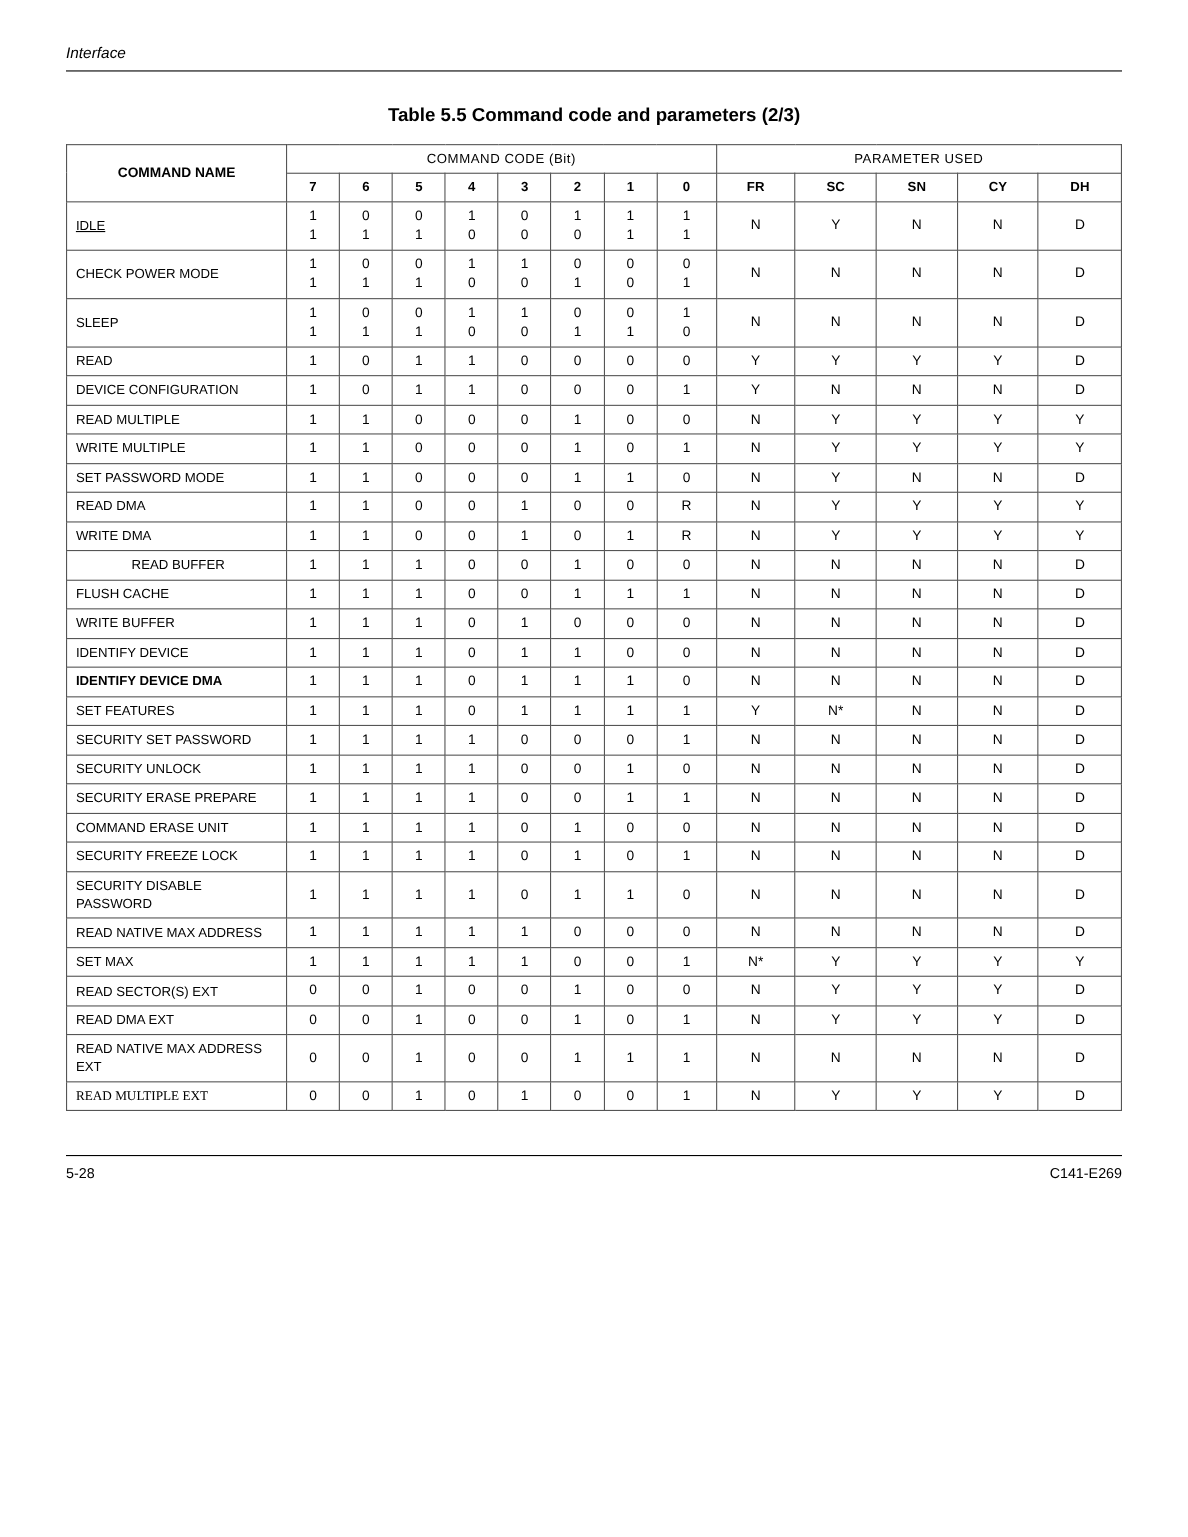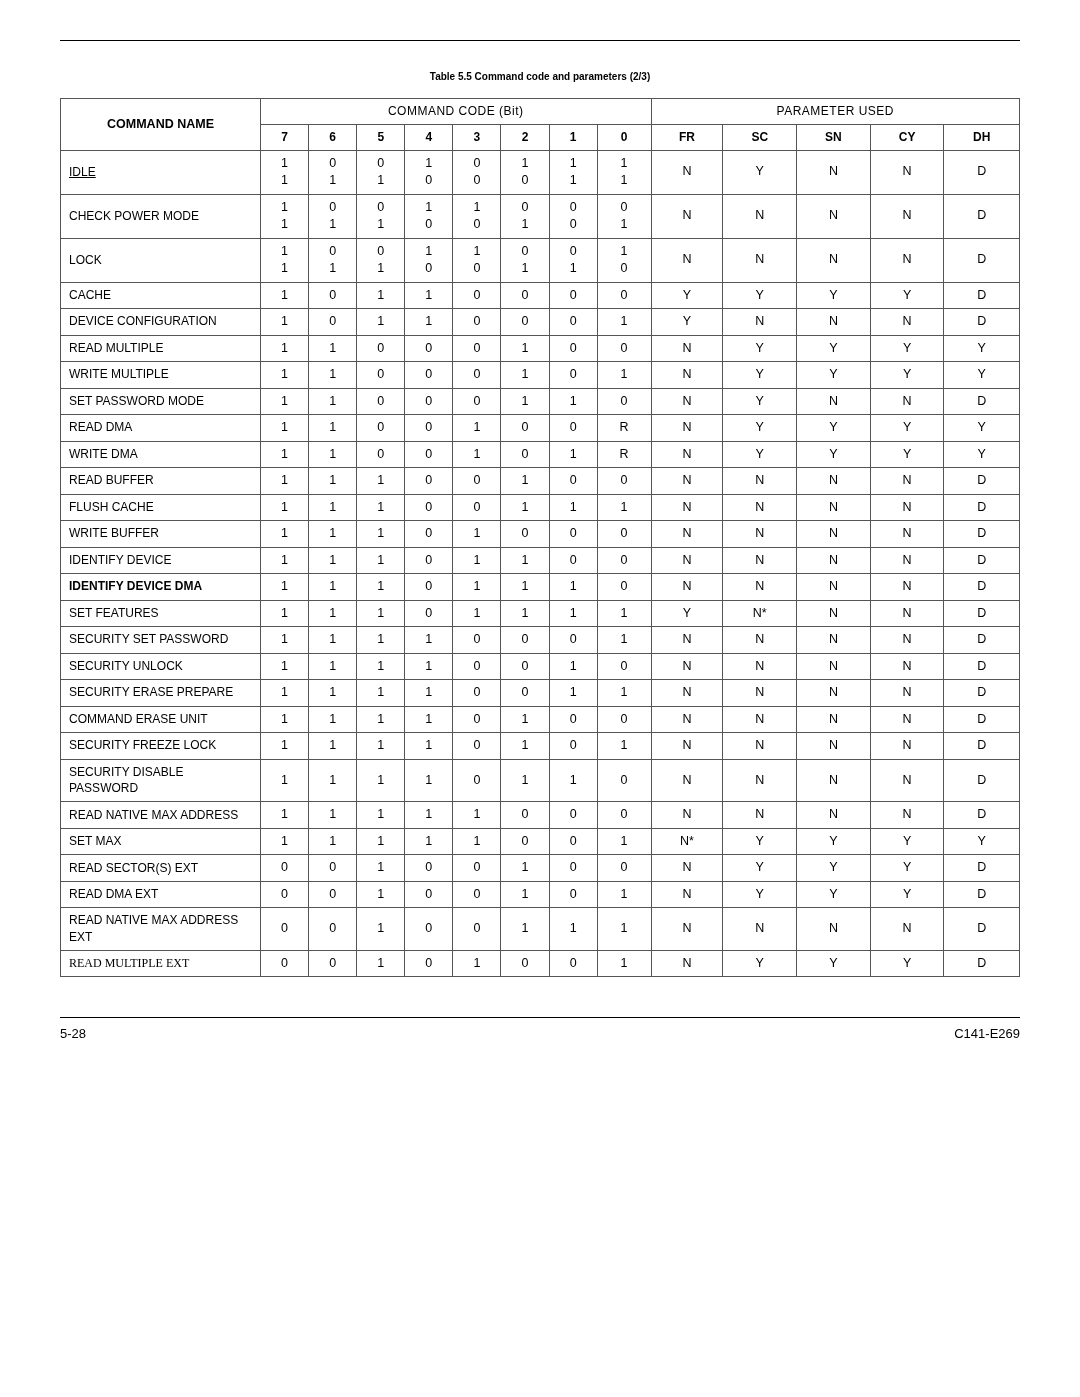--- a/index.html
+++ b/index.html
@@ -18,21 +18,21 @@
       margin-bottom: 8px;
     }
     .header-divider {
       border: none;
       border-top: 1px solid #000;
       margin-bottom: 30px;
     }
     .table-title {
       text-align: center;
       font-weight: bold;
-      font-size: 10px;
+      font-size: 17px;
       margin-bottom: 16px;
     }
     table {
       border-collapse: collapse;
       width: 100%;
       font-size: 12.5px;
     }
     th, td {
       border: 1px solid #555;
       text-align: center;
@@ -60,20 +60,21 @@
       border-top: 1px solid #000;
       padding-top: 8px;
       font-size: 13px;
       text-align: center;
     }
   </style>
 </head>
 <body>
 
 <div>
+  <div class="page-header">Interface</div>
   <hr class="header-divider">
 </div>
 
 <div class="table-title">Table 5.5  Command code and parameters (2/3)</div>
 
 <table>
   <thead>
     <tr>
       <th rowspan="2" style="width:200px;margin-left:48px;">COMMAND NAME</th>
       <th colspan="8" class="group-header">COMMAND CODE (Bit)</th>
@@ -138,45 +139,45 @@
 0</td>
         <td style="white-space: pre; line-height: 1.4;">0
 1</td>
         <td>N</td>
         <td>N</td>
         <td>N</td>
         <td>N</td>
         <td>D</td>
       </tr>
       <tr>
-        <td class="cmd-name" style="white-space: pre-wrap;">LOCK</td>
-        <td style="white-space: pre; line-height: 1.4;">1
-1</td>
-        <td style="white-space: pre; line-height: 1.4;">0
-1</td>
-        <td style="white-space: pre; line-height: 1.4;">0
-1</td>
-        <td style="white-space: pre; line-height: 1.4;">1
-0</td>
-        <td style="white-space: pre; line-height: 1.4;">1
-0</td>
-        <td style="white-space: pre; line-height: 1.4;">0
-1</td>
-        <td style="white-space: pre; line-height: 1.4;">0
-1</td>
-        <td style="white-space: pre; line-height: 1.4;">1
-0</td>
-        <td>N</td>
-        <td>N</td>
-        <td>N</td>
-        <td>N</td>
-        <td>D</td>
-      </tr>
-      <tr>
-        <td class="cmd-name" style="white-space: pre-wrap;">CACHE</td>
+        <td class="cmd-name" style="white-space: pre-wrap;">SLEEP</td>
+        <td style="white-space: pre; line-height: 1.4;">1
+1</td>
+        <td style="white-space: pre; line-height: 1.4;">0
+1</td>
+        <td style="white-space: pre; line-height: 1.4;">0
+1</td>
+        <td style="white-space: pre; line-height: 1.4;">1
+0</td>
+        <td style="white-space: pre; line-height: 1.4;">1
+0</td>
+        <td style="white-space: pre; line-height: 1.4;">0
+1</td>
+        <td style="white-space: pre; line-height: 1.4;">0
+1</td>
+        <td style="white-space: pre; line-height: 1.4;">1
+0</td>
+        <td>N</td>
+        <td>N</td>
+        <td>N</td>
+        <td>N</td>
+        <td>D</td>
+      </tr>
+      <tr>
+        <td class="cmd-name" style="white-space: pre-wrap;">READ</td>
         <td style="white-space: pre; line-height: 1.4;">1</td>
         <td style="white-space: pre; line-height: 1.4;">0</td>
         <td style="white-space: pre; line-height: 1.4;">1</td>
         <td style="white-space: pre; line-height: 1.4;">1</td>
         <td style="white-space: pre; line-height: 1.4;">0</td>
         <td style="white-space: pre; line-height: 1.4;">0</td>
         <td style="white-space: pre; line-height: 1.4;">0</td>
         <td style="white-space: pre; line-height: 1.4;">0</td>
         <td>Y</td>
         <td>Y</td>
@@ -274,21 +275,21 @@
         <td style="white-space: pre; line-height: 1.4;">0</td>
         <td style="white-space: pre; line-height: 1.4;">1</td>
         <td style="white-space: pre; line-height: 1.4;">R</td>
         <td>N</td>
         <td>Y</td>
         <td>Y</td>
         <td>Y</td>
         <td>Y</td>
       </tr>
       <tr>
-        <td class="cmd-name" style="white-space: pre-wrap;">READ BUFFER</td>
+        <td class="cmd-name" style="white-space: pre-wrap; text-align: center;">READ BUFFER</td>
         <td style="white-space: pre; line-height: 1.4;">1</td>
         <td style="white-space: pre; line-height: 1.4;">1</td>
         <td style="white-space: pre; line-height: 1.4;">1</td>
         <td style="white-space: pre; line-height: 1.4;">0</td>
         <td style="white-space: pre; line-height: 1.4;">0</td>
         <td style="white-space: pre; line-height: 1.4;">1</td>
         <td style="white-space: pre; line-height: 1.4;">0</td>
         <td style="white-space: pre; line-height: 1.4;">0</td>
         <td>N</td>
         <td>N</td>

